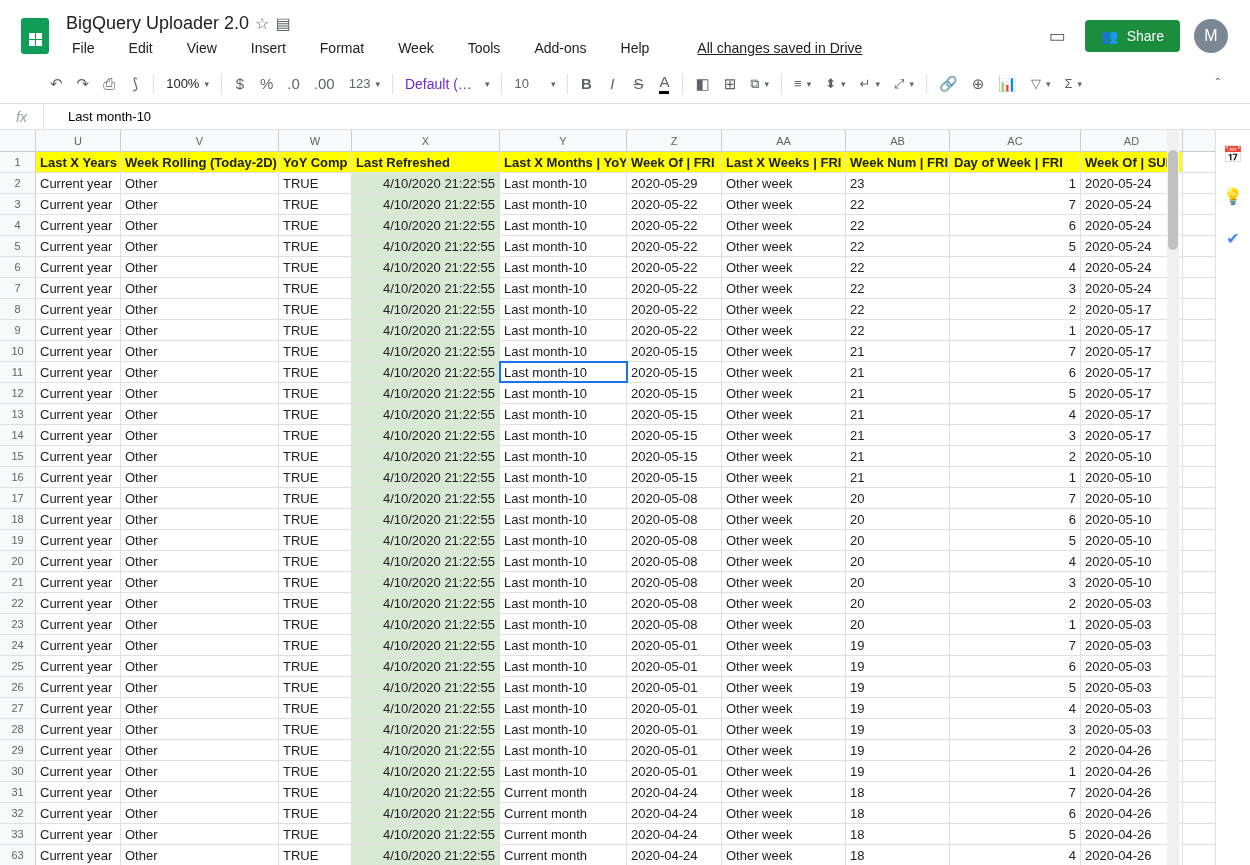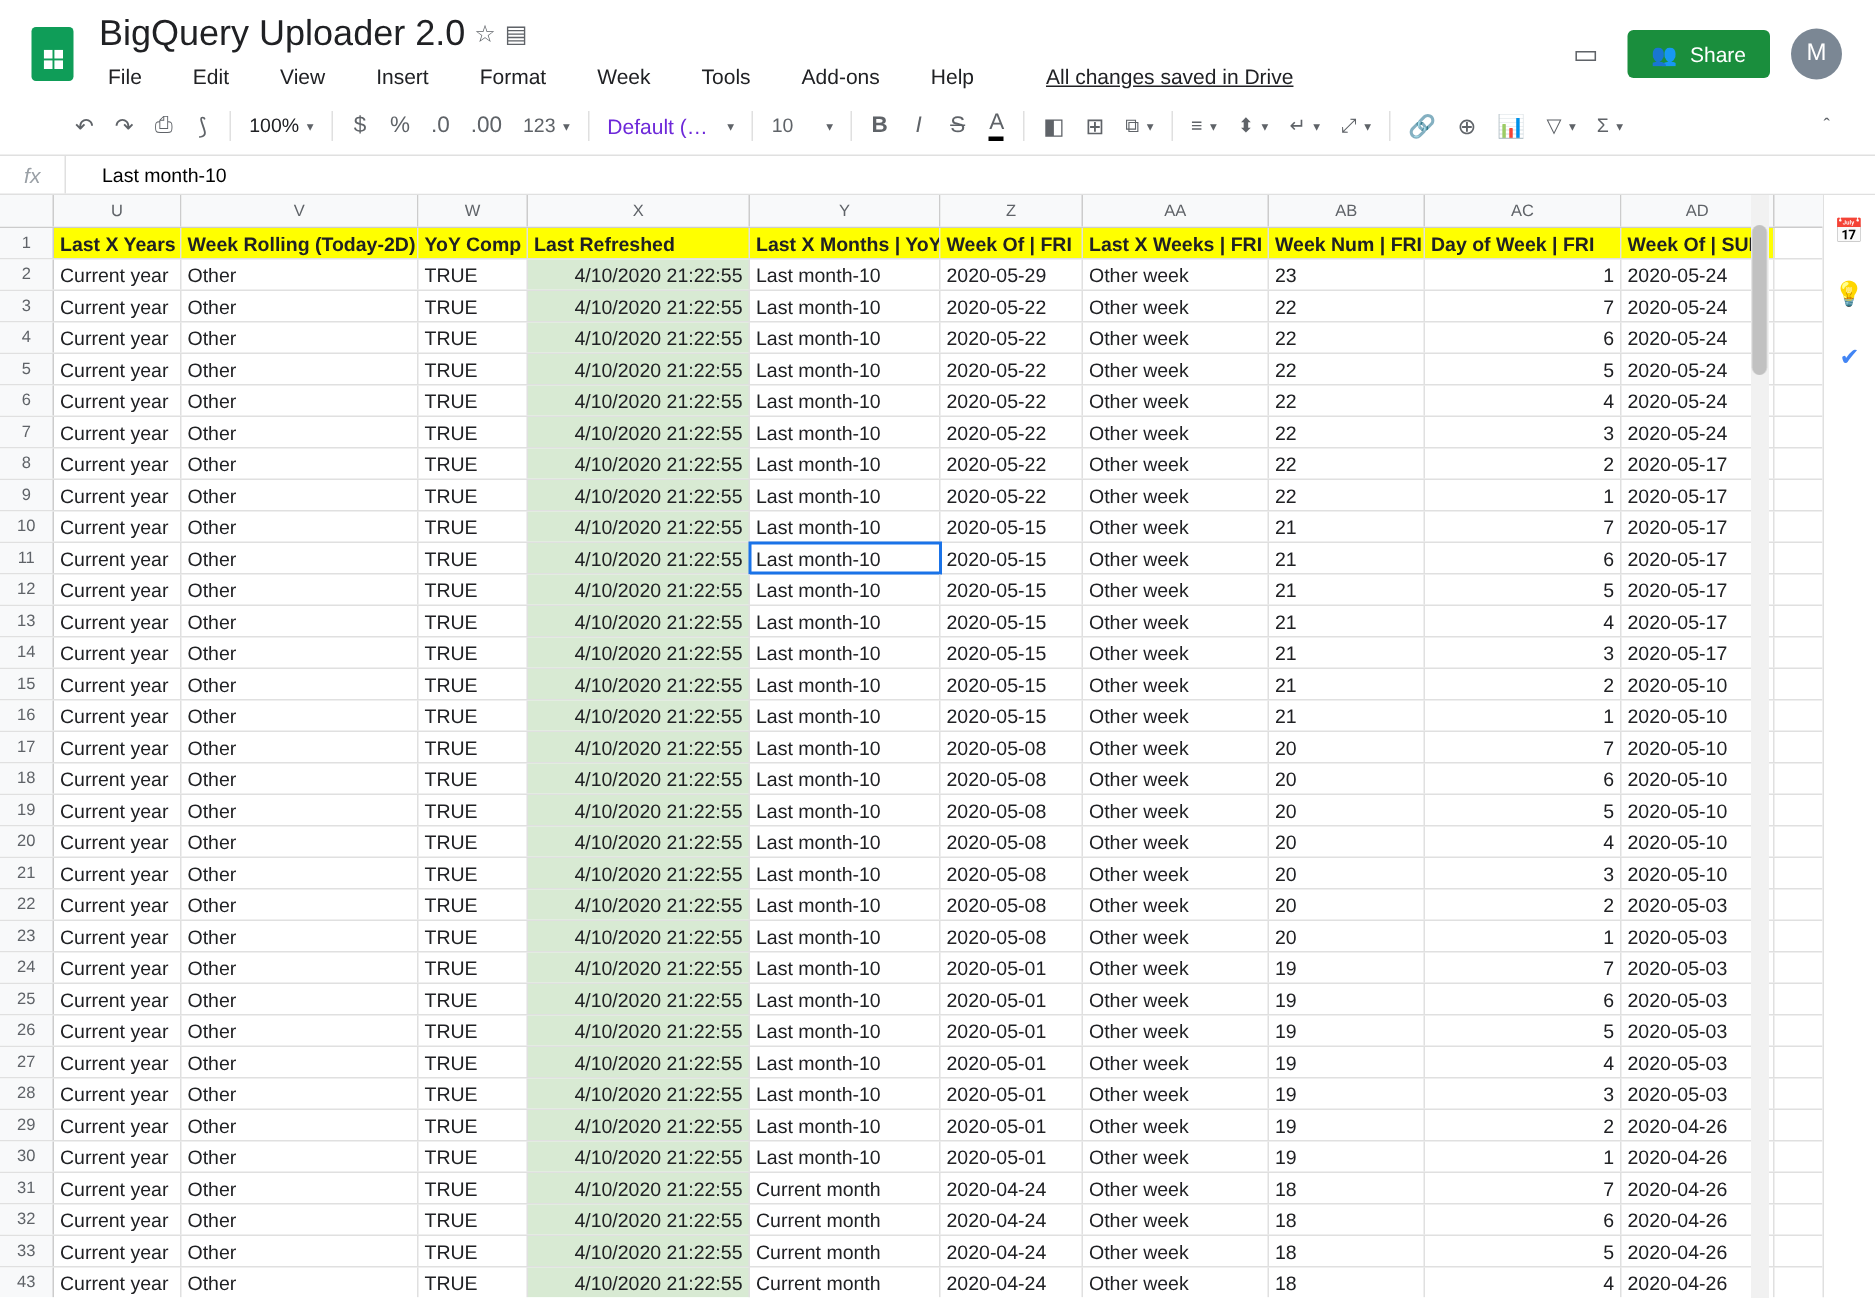--- a/index.html
+++ b/index.html
@@ -7,21 +7,21 @@
 
 
 .header { display: flex; align-items: center; padding: 8px 10px 0 10px; height: 64px; }
 .logo-wrap { width: 50px; display:flex; align-items:center; justify-content:center; }
 .sheets-icon { width: 28px; height: 36px; background: #0f9d58; border-radius: 3px; position:relative; display:flex; align-items:center; justify-content:center; }
 .sheets-icon::after { content:''; position:absolute; width:14px; height:14px; background:#fff; bottom:8px; left:7px;
   background-image: linear-gradient(#0f9d58 1px, transparent 1px), linear-gradient(90deg, #0f9d58 1px, transparent 1px);
   background-size: 7px 7px; }
 .title-area { flex:1; }
 .title-row { display:flex; align-items:center; gap:6px; padding-left:6px;}
-.doc-title { font-size:24px; color:#202124; }
+.doc-title { font-size:18px; color:#202124; }
 .star-icon, .folder-icon { color:#5f6368; font-size:16px; cursor:pointer; }
 .menubar { display:flex; gap:18px; padding-left:4px; margin-top:2px; }
 .menubar span { padding: 4px 8px; color:#202124; font-size:14px; cursor:pointer; }
 .saved { color:#5f6368; text-decoration: underline; margin-left:14px; font-size:14px; cursor:pointer;}
 .header-right { display:flex; align-items:center; gap:14px; padding-right:12px;}
 .comment-icon { width:28px; height:28px; display:flex; align-items:center; justify-content:center; color:#5f6368; font-size:18px; border-radius:50%; cursor:pointer;}
 .share-btn { background:#1a8e3d; color:#fff; padding:8px 16px; border-radius:4px; font-size:14px; font-weight:500; display:flex; align-items:center; gap:8px; cursor:pointer;}
 .avatar { width:34px; height:34px; border-radius:50%; background:#7b8794; color:#fff; display:flex; align-items:center; justify-content:center; font-size:16px; cursor:pointer;}
 
 
@@ -610,21 +610,21 @@
           <div class="cell c-w">TRUE</div>
           <div class="cell c-x green-cell">4/10/2020 21:22:55</div>
           <div class="cell c-y">Current month</div>
           <div class="cell c-z">2020-04-24</div>
           <div class="cell c-aa">Other week</div>
           <div class="cell c-ab">18</div>
           <div class="cell c-ac right">5</div>
           <div class="cell c-ad">2020-04-26</div>
         </div>
         <div class="row">
-          <div class="row-h">43</div>
+          <div class="row-h">63</div>
           <div class="cell c-u">Current year</div>
           <div class="cell c-v">Other</div>
           <div class="cell c-w">TRUE</div>
           <div class="cell c-x green-cell">4/10/2020 21:22:55</div>
           <div class="cell c-y">Current month</div>
           <div class="cell c-z">2020-04-24</div>
           <div class="cell c-aa">Other week</div>
           <div class="cell c-ab">18</div>
           <div class="cell c-ac right">4</div>
           <div class="cell c-ad">2020-04-26</div>

